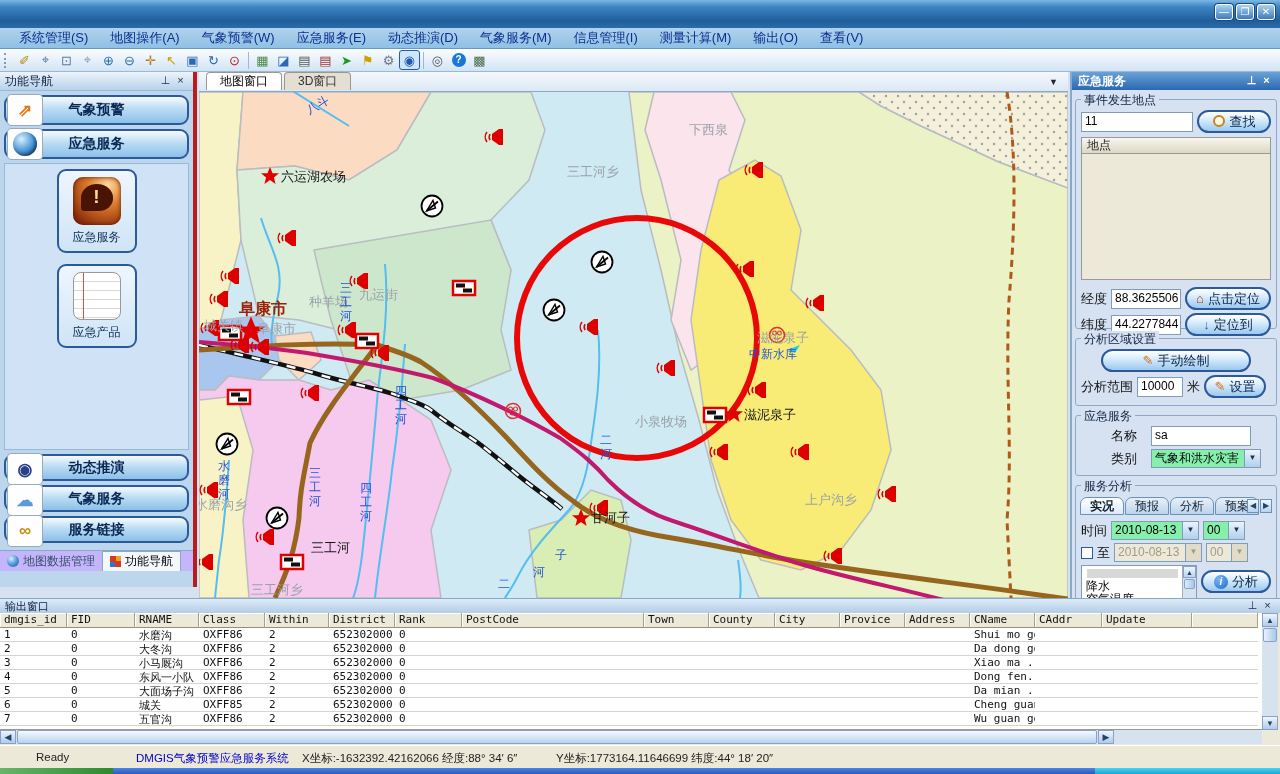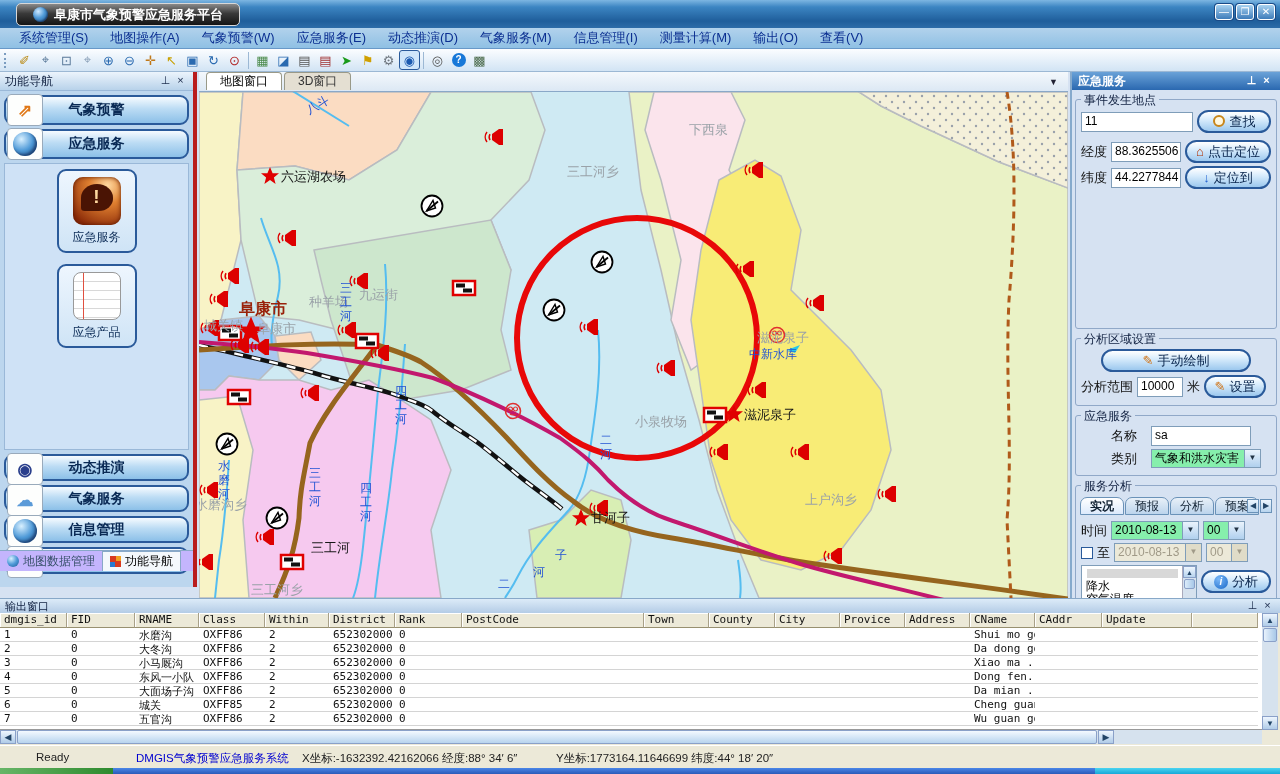--- a/index.html
+++ b/index.html
@@ -158,24 +158,20 @@
   .bs-green{width:113px;background:linear-gradient(90deg,#67b567,#2e8a2e)}
   .bs-blue{flex:1;background:linear-gradient(180deg,#4a86e8,#2a5ab8)}
   .bs-cyan{width:185px;background:linear-gradient(180deg,#4ad4f0,#18a8d8)}
 </style>
 </head>
 <body>
 
 <div class="app">
 
   <div class="titlebar">
-    <div class="title-tab">
-      <span class="tglobe"></span>
-      <span>阜康市气象预警应急服务平台</span>
-    </div>
     <div class="winbtns">
       <div class="winbtn">—</div>
       <div class="winbtn">❐</div>
       <div class="winbtn">✕</div>
     </div>
   </div>
 
   <div class="menubar">
       <span class="menu-item">系统管理(S)</span>
       <span class="menu-item">地图操作(A)</span>
@@ -293,26 +289,20 @@
         </div>
       </div>
     <div style="margin-top:4px">
         <div class="navgrp" style="height: 27px;">
           <span class="gicon" style="color: rgb(42, 63, 140);">◉</span>
           <span>动态推演</span>
         </div>
         <div class="navgrp" style="height: 27px;">
           <span class="gicon" style="color: rgb(90, 154, 216);">☁</span>
           <span>气象服务</span>
-        </div>
-        <div class="navgrp" style="height: 27px;">
-          <span class="gicon">
-            <span class="ball"></span>
-          </span>
-          <span>信息管理</span>
         </div>
         <div class="navgrp" style="height: 27px;">
           <span class="gicon" style="color: rgb(200, 144, 16);">∞</span>
           <span>服务链接</span>
         </div>
       </div>
     <div class="navtabs">
         <div class="ntab">
           <span class="miniglobe"></span>
           <span>地图数据管理</span>
@@ -498,20 +488,24 @@
 
     <div class="grp" style="height:230px">
       <span class="glabel">事件发生地点</span>
       <div class="prow">
         <div class="txt" style="width:118px">11</div>
         <div class="pill" style="width:74px">
           <span class="i-mag"></span>
           <span>查找</span>
         </div>
       </div>
+      <div style="margin:4px 1px 0">
+        <div class="lochdr">地点</div>
+        <div class="locbody"></div>
+      </div>
       <div class="prow" style="margin-top:7px">
         <span class="flabel">经度</span>
         <div class="txt" style="width:78px">88.3625506</div>
         <div class="pill" style="width:86px;padding:0 4px">
           <span class="i-house">⌂</span>
           <span>点击定位</span>
         </div>
       </div>
       <div class="prow">
         <span class="flabel">纬度</span>

